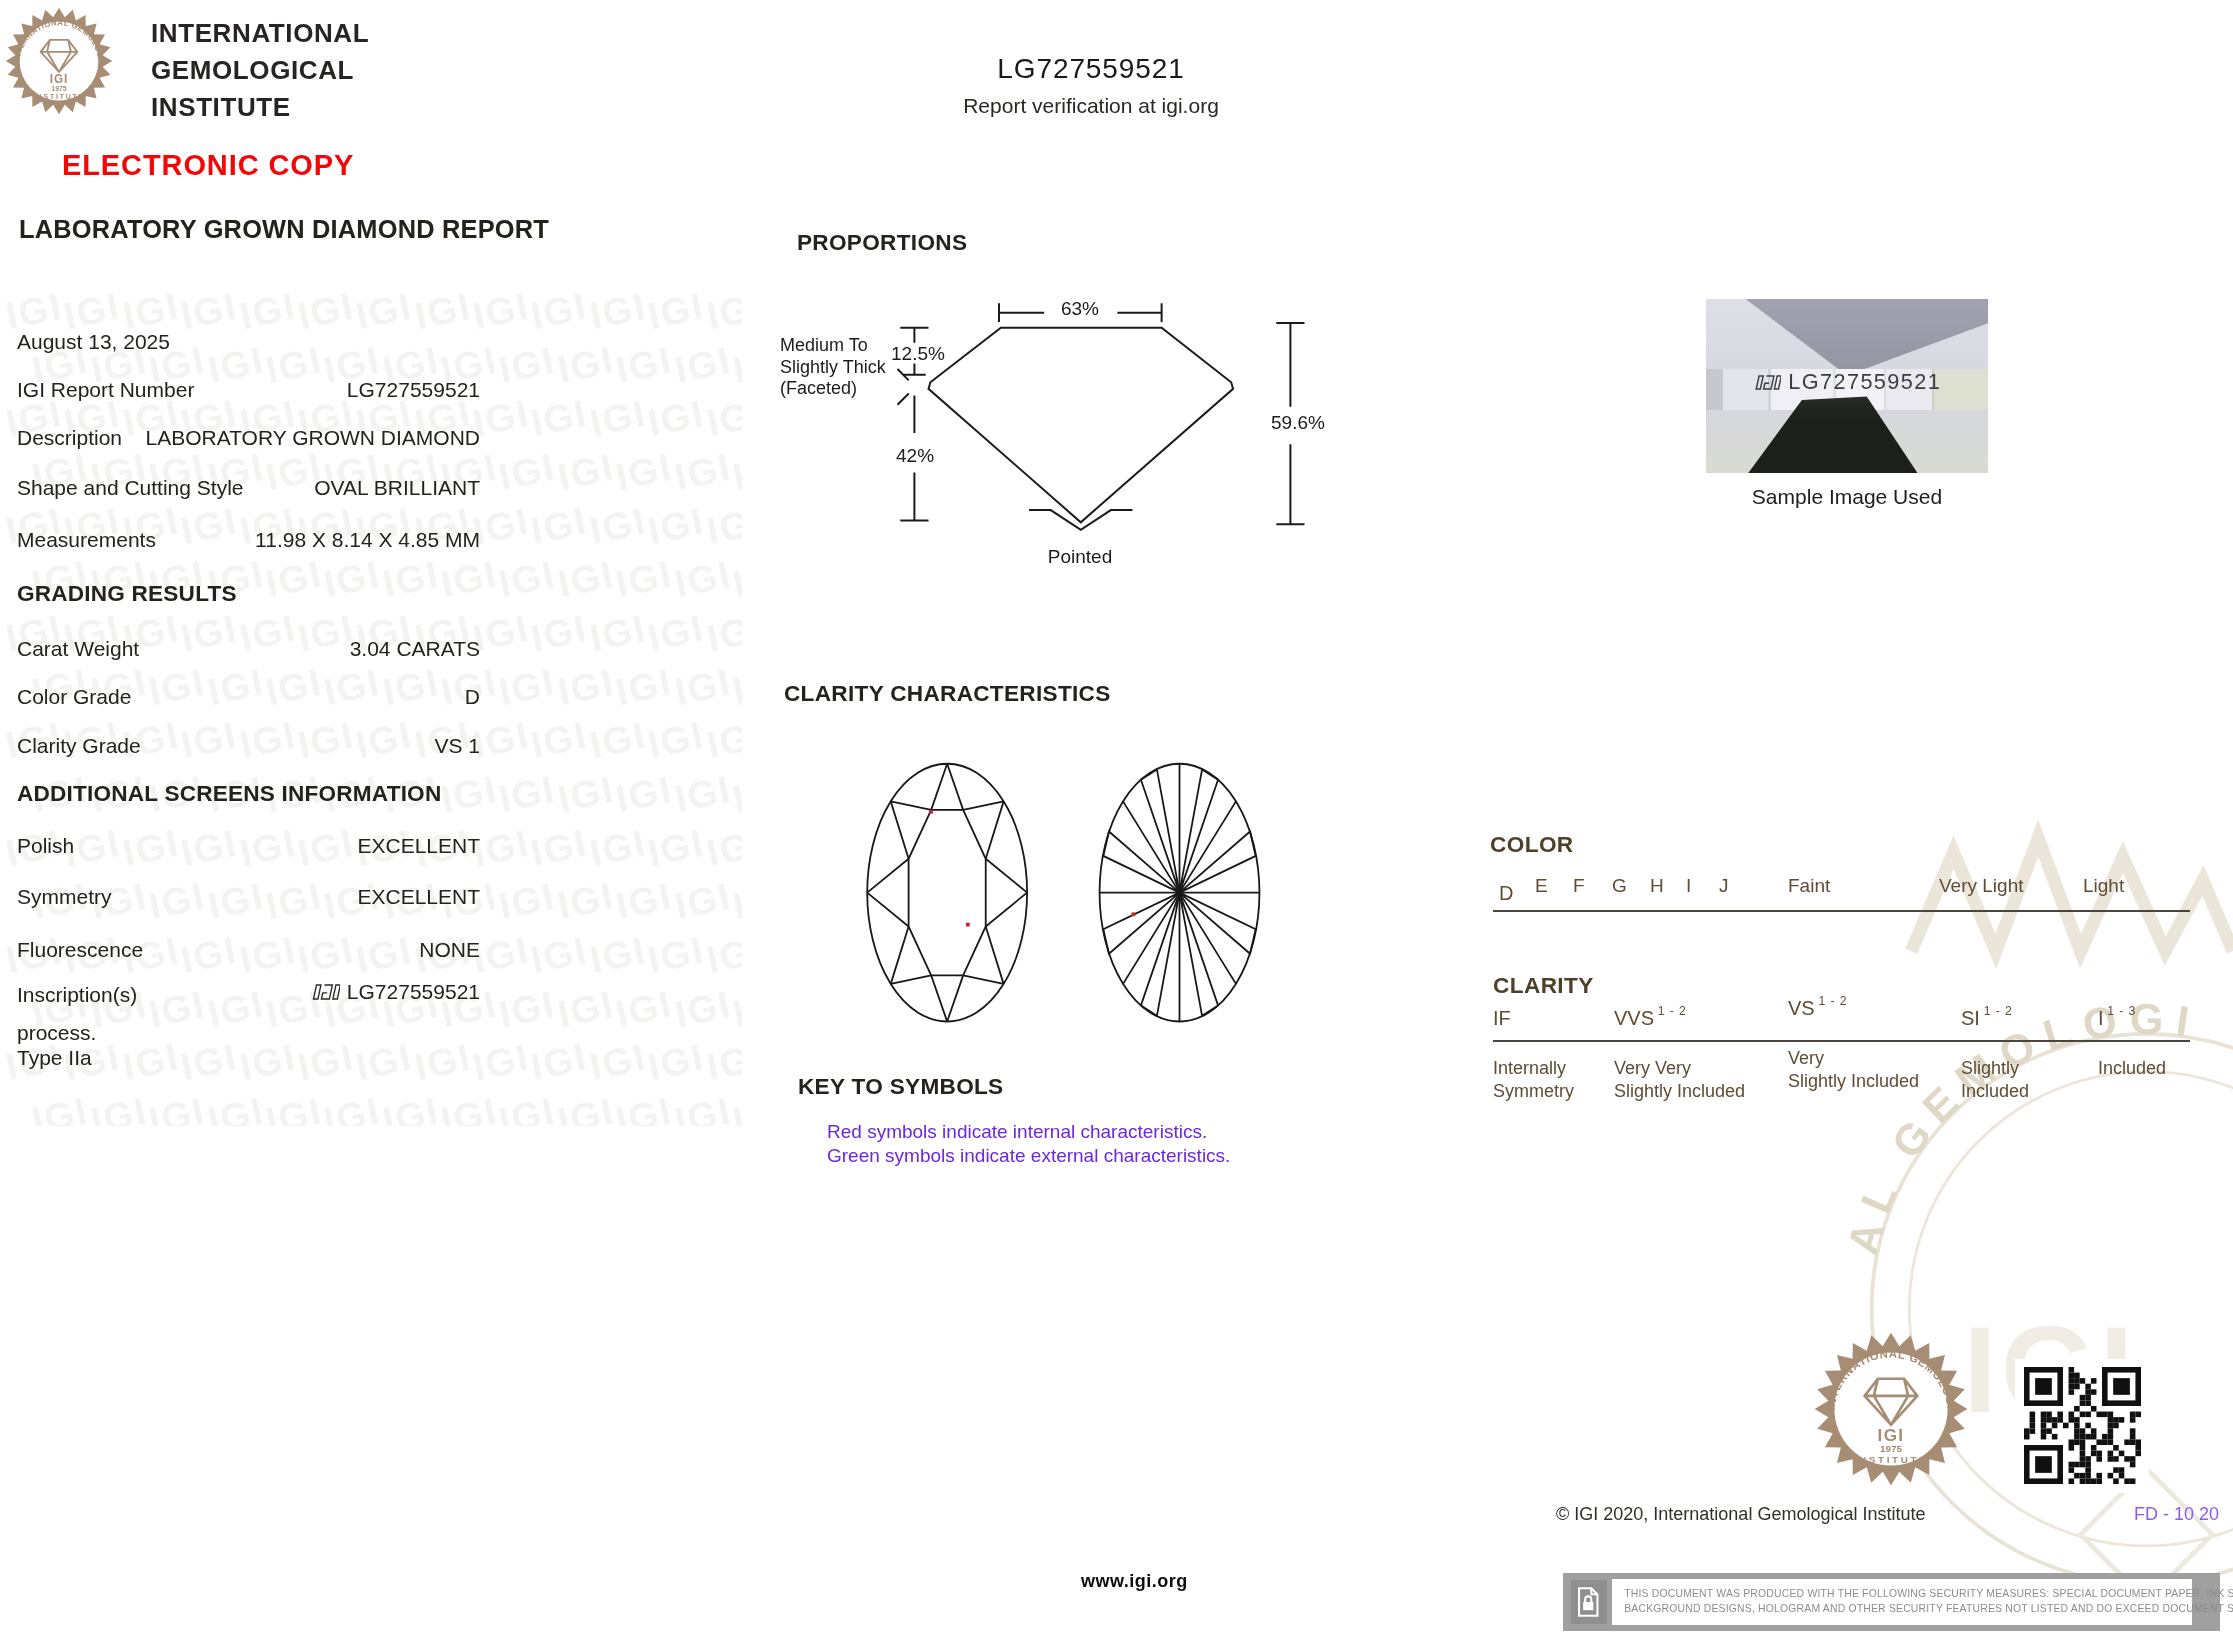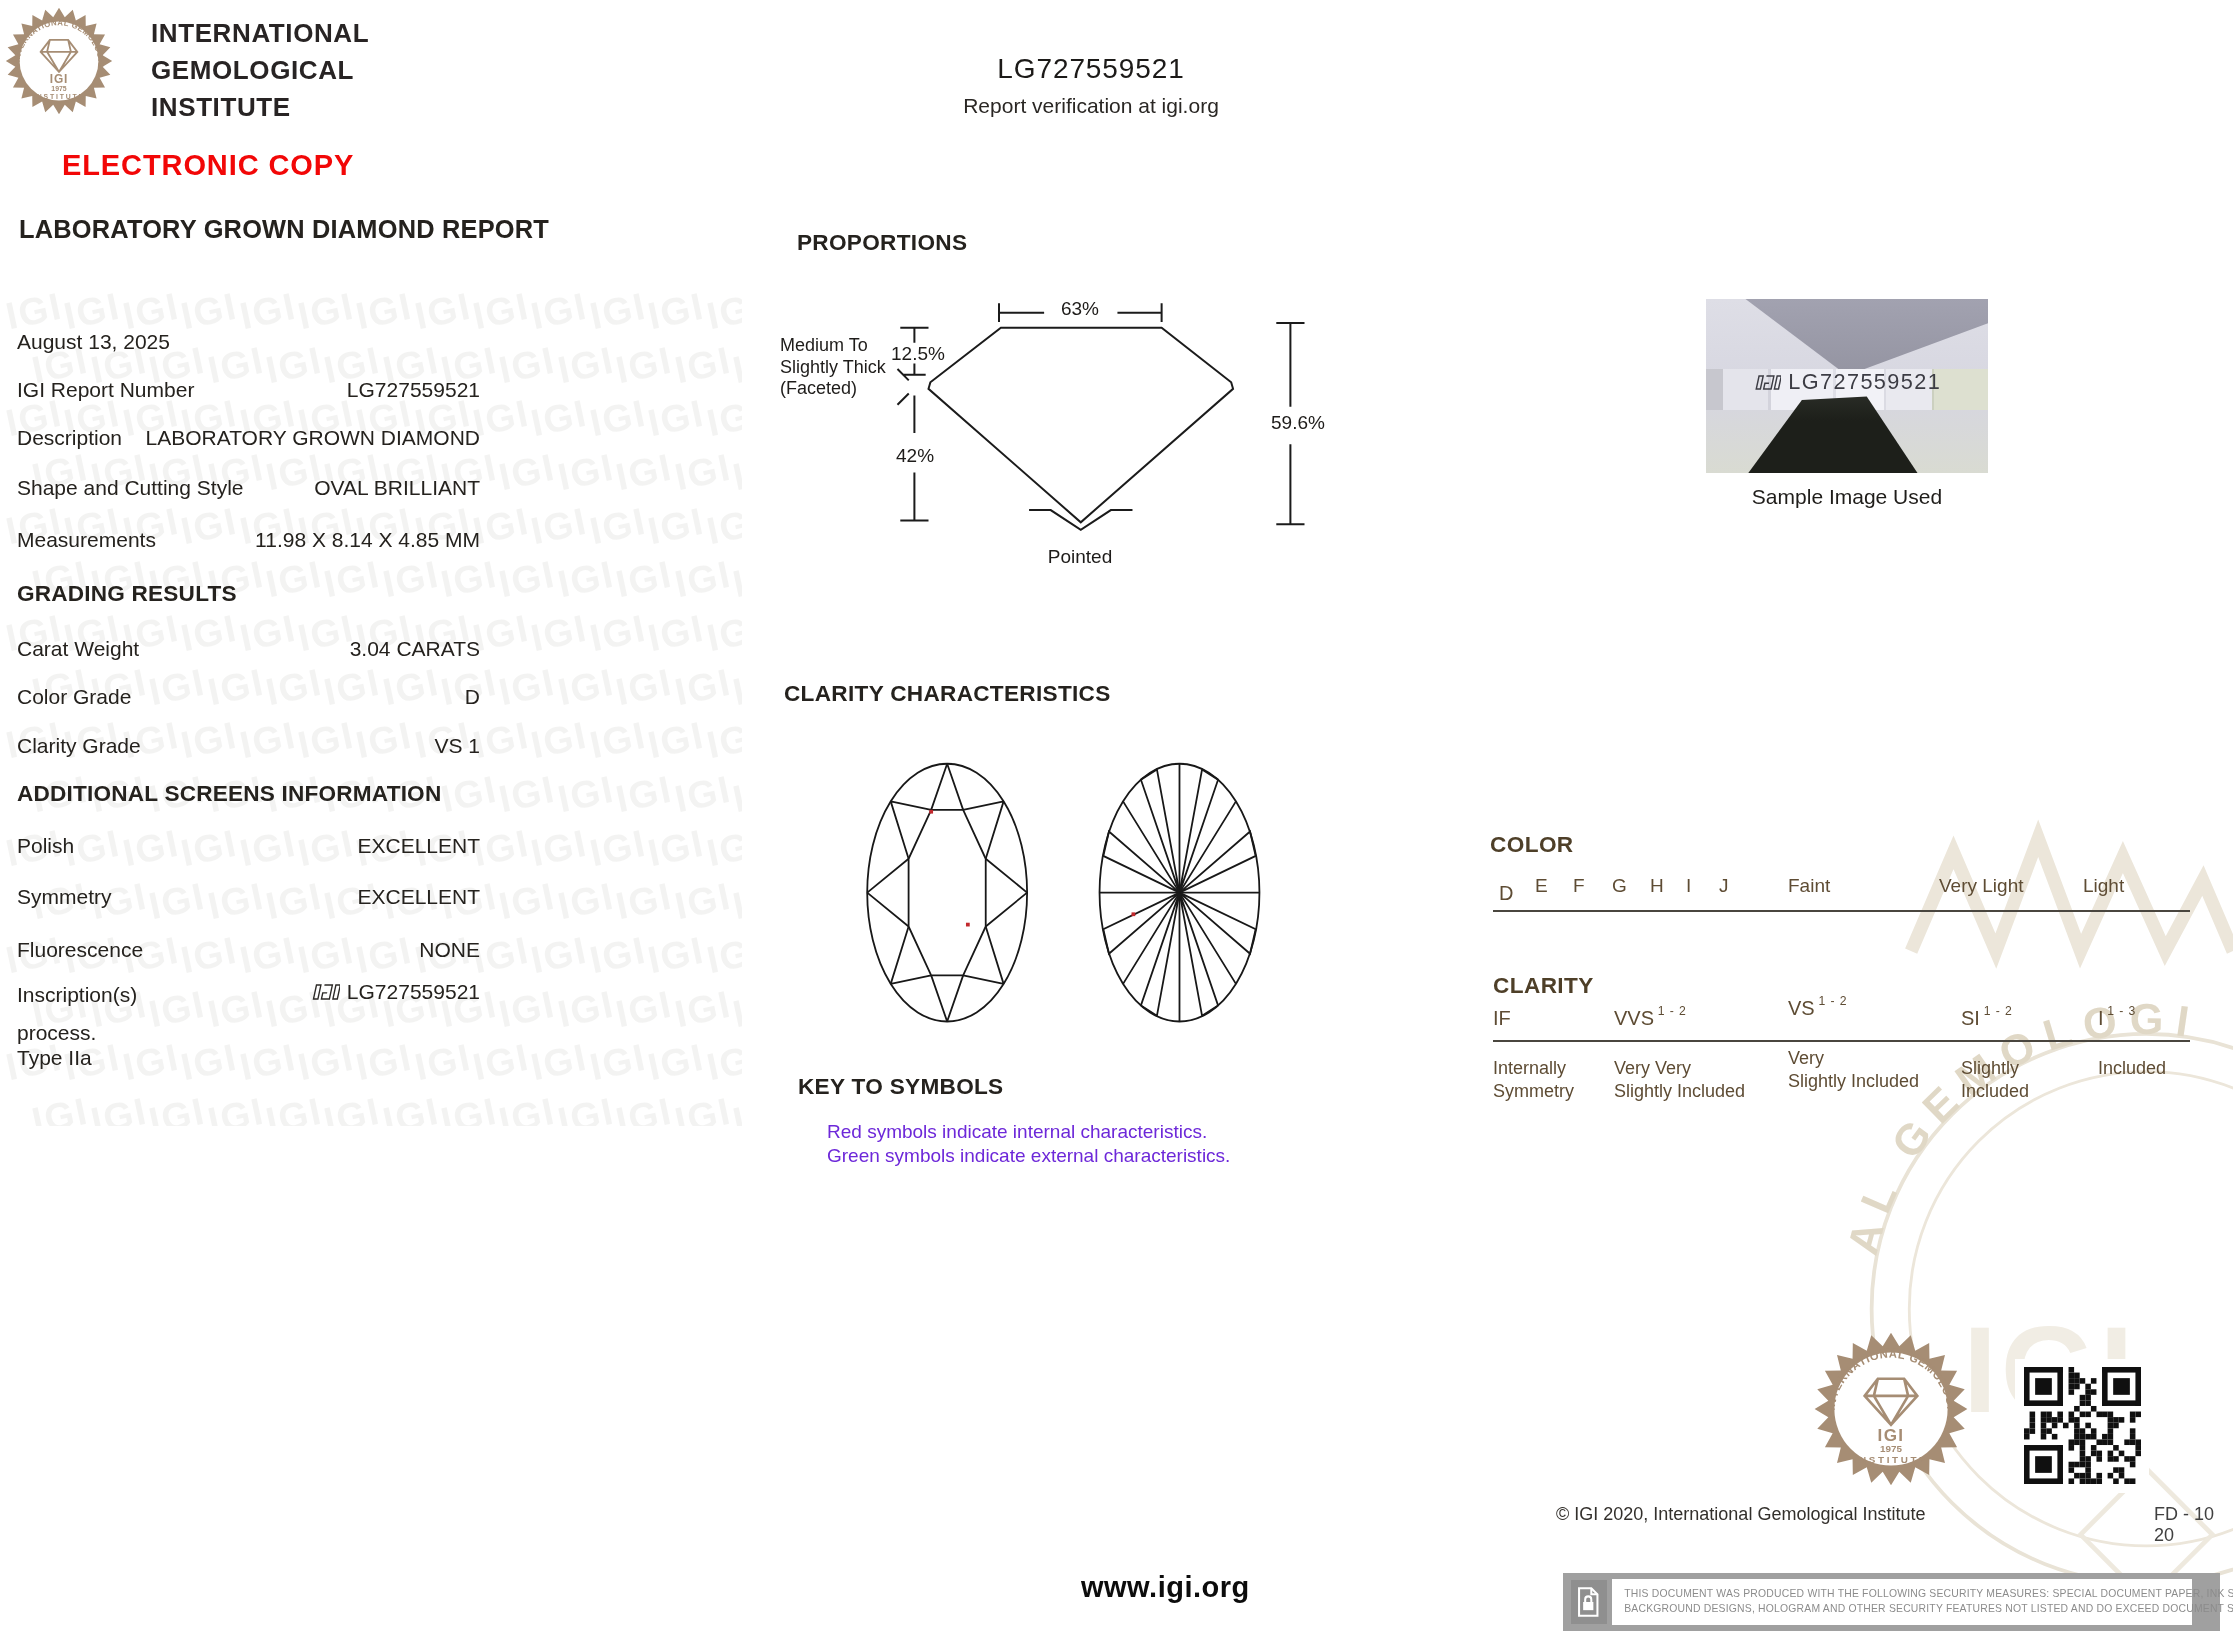--- a/index.html
+++ b/index.html
@@ -48,23 +48,23 @@
   
   .scale-h{font-size:22.6px;font-weight:700;color:var(--brownh);letter-spacing:0.4px;}
   .cletter{position:absolute;font-size:19px;color:var(--brown);}
   .cletter.selected{font-size:20px;}
   .crange{position:absolute;font-size:19px;color:var(--brown);}
   .scale-line{position:absolute;width:697px;height:1.9px;background:#4a463f;}
   .cgrade{position:absolute;font-size:20px;color:var(--brown);}
   .cgrade sup{font-size:12.2px;letter-spacing:0.9px;margin-left:3.8px;position:relative;top:-1.9px;}
   .cdesc{position:absolute;font-size:18px;line-height:22.6px;color:var(--brown);}
   
-  .site{left:1081px;top:1571px;font-size:29px;font-weight:700;color:#0c0c0c;letter-spacing:0.5px;}
+  .site{left:1081px;top:1571px;font-size:18px;font-weight:700;color:#0c0c0c;letter-spacing:0.5px;}
   .copyright{left:1556px;top:1504px;font-size:18px;color:#33302c;}
-  .formcode{left:2134px;top:1504px;font-size:18px;color:#404040;margin-left:20px;}
+  .formcode{left:2134px;top:1504px;font-size:18px;color:#8b5cf6;}
   .sec-strip{left:1563px;top:1573px;width:657px;height:58px;background:#a0a0a0;}
   .sec-icon{position:absolute;left:7.5px;top:6.6px;width:36px;height:44px;background:#8f8f8f;display:flex;align-items:center;justify-content:center;}
   .sec-txt{position:absolute;left:49px;top:5.6px;width:580px;height:46px;background:#fff;padding:7.5px 12.2px;box-sizing:border-box;}
   .sec-txt div{font-size:10.4px;line-height:15px;color:#8c8c8c;letter-spacing:0.2px;white-space:nowrap;}
   
   #wm-right{left:1770px;top:659px;width:463px;height:923px;overflow:hidden;}
 </style>
 </head>
 <body>
 

